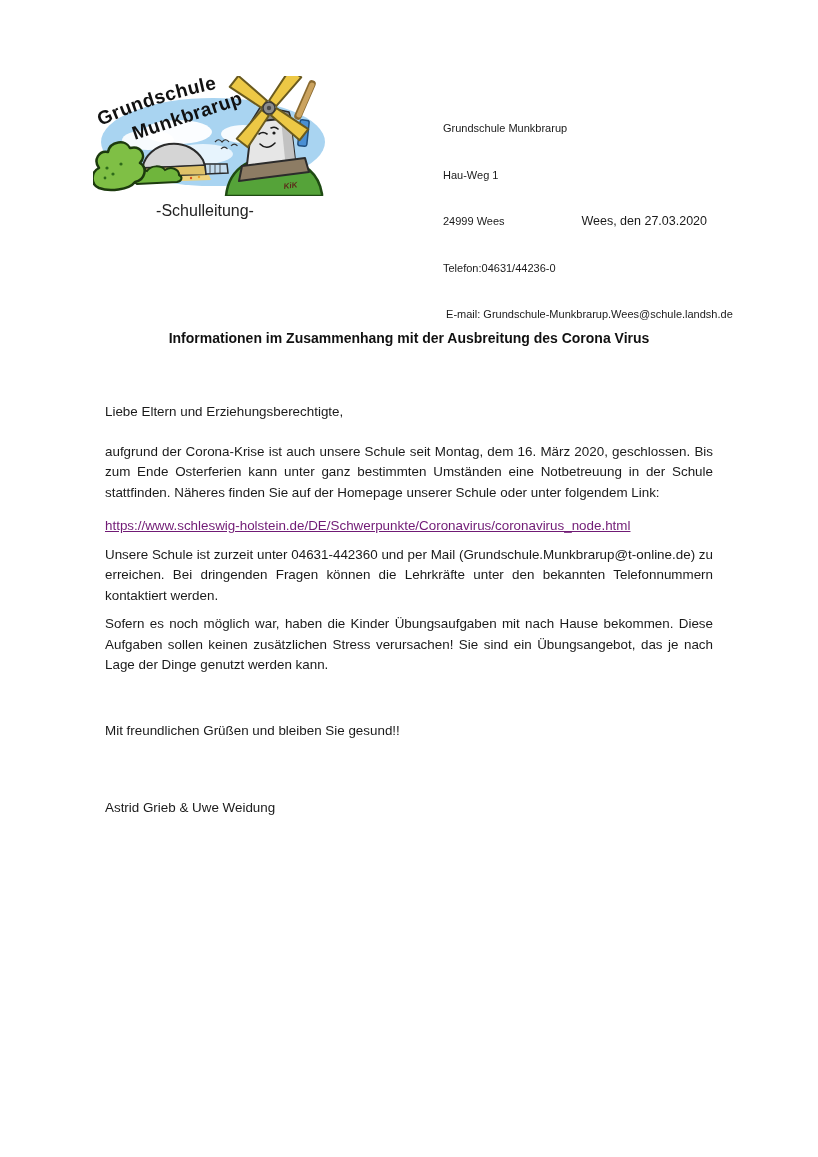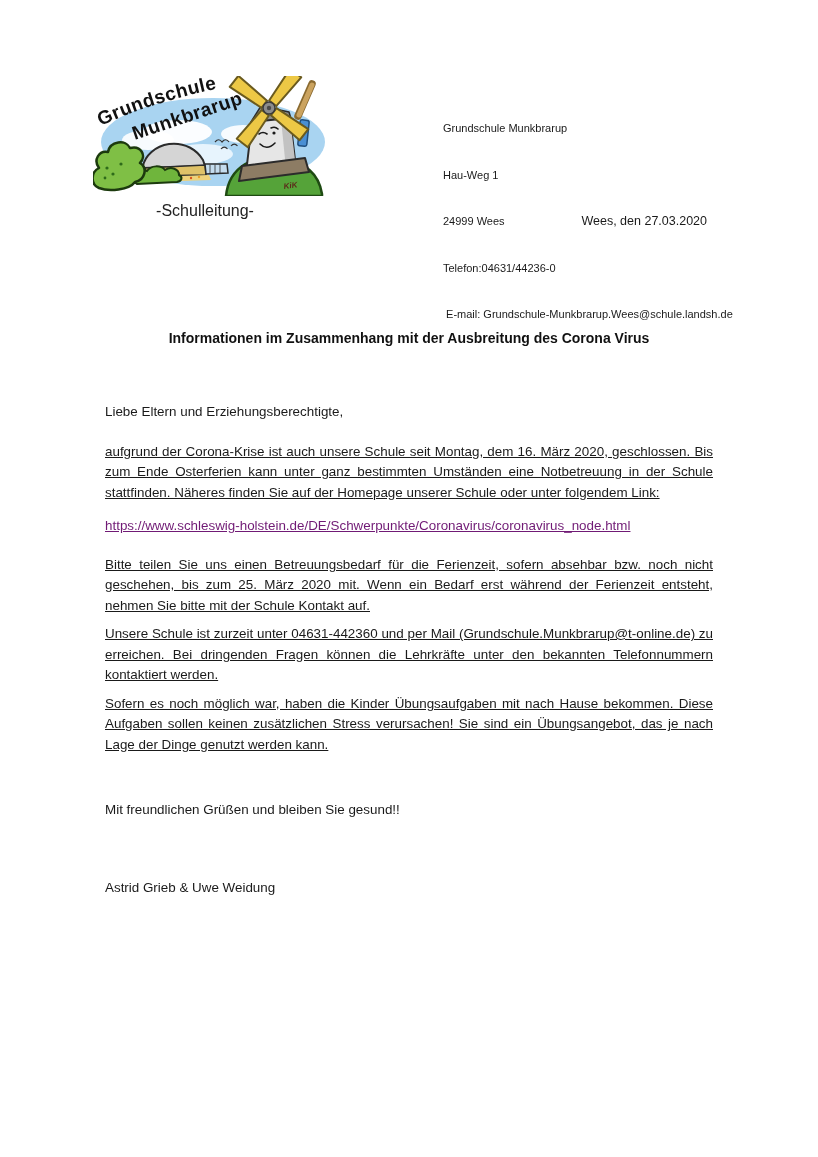--- a/index.html
+++ b/index.html
@@ -29,21 +29,21 @@
   .letter{
     position:absolute;left:97px;top:328px;width:624px;
     font-size:13.4px;line-height:20.5px;
   }
   .letter h1{
     margin:0;font-size:14px;line-height:20px;font-weight:bold;
     text-align:center;color:#111;
   }
   .letter p{margin:8px;}
   .salutation{margin-top:54px !important;}
-  .para{text-align:justify;text-decoration:underline;}
+  .para{text-align:justify;}
   .p1{margin-top:19px !important;}
   .link-line{margin-top:13px !important;}
   .p2{margin-top:18px !important;}
   .p3{margin-top:6px !important;}
   .p4{margin-top:2px !important;}
   .closing{margin-top:45px !important;}
   .signature{margin-top:57px !important;}
   a.doc-link{color:#701a75;text-decoration:underline;cursor:pointer;word-break:break-all;}
   
   .arc-text{font-family:"Liberation Sans",sans-serif;font-weight:bold;fill:#111;letter-spacing:0.5px;}
@@ -142,20 +142,19 @@
 
   <div class="date-line">Wees, den 27.03.2020</div>
 
   <div class="letter">
     <h1>Informationen im Zusammenhang mit der Ausbreitung des Corona Virus</h1>
     <p class="salutation">Liebe Eltern und Erziehungsberechtigte,</p>
     <p class="para p1">aufgrund der Corona-Krise ist auch unsere Schule seit Montag, dem 16. März 2020, geschlossen. Bis zum Ende Osterferien kann unter ganz bestimmten Umständen eine Notbetreuung in der Schule stattfinden. Näheres finden Sie auf der Homepage unserer Schule oder unter folgendem Link:</p>
     <p class="link-line">
       <a class="doc-link">https://www.schleswig-holstein.de/DE/Schwerpunkte/Coronavirus/coronavirus_node.html</a>
     </p>
-    <p class="para p2">Bitte teilen Sie uns einen Betreuungsbedarf für die Ferienzeit, sofern absehbar bzw. noch nicht geschehen, bis zum 25. März 2020 mit. Wenn ein Bedarf erst während der Ferienzeit entsteht, nehmen Sie bitte mit der Schule Kontakt auf.</p>
     <p class="para p3">Unsere Schule ist zurzeit unter 04631-442360 und per Mail (Grundschule.Munkbrarup@t-online.de) zu erreichen. Bei dringenden Fragen können die Lehrkräfte unter den bekannten Telefonnummern kontaktiert werden.</p>
     <p class="para p4">Sofern es noch möglich war, haben die Kinder Übungsaufgaben mit nach Hause bekommen. Diese Aufgaben sollen keinen zusätzlichen Stress verursachen! Sie sind ein Übungsangebot, das je nach Lage der Dinge genutzt werden kann.</p>
     <p class="closing">Mit freundlichen Grüßen und bleiben Sie gesund!!</p>
     <p class="signature">Astrid Grieb &amp; Uwe Weidung</p>
   </div>
 
 </div>
 
 </body></html>

